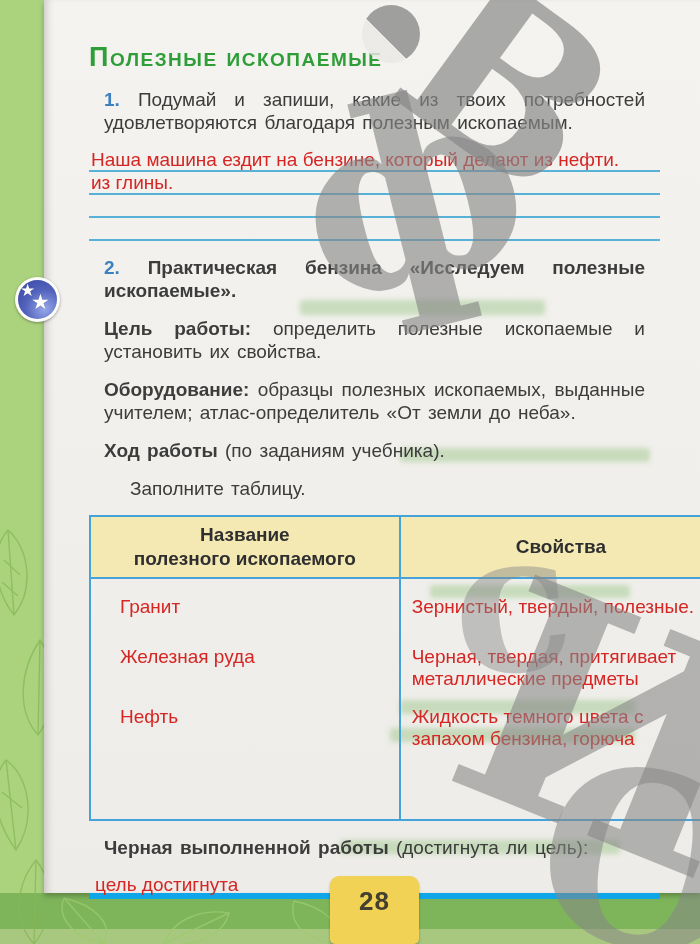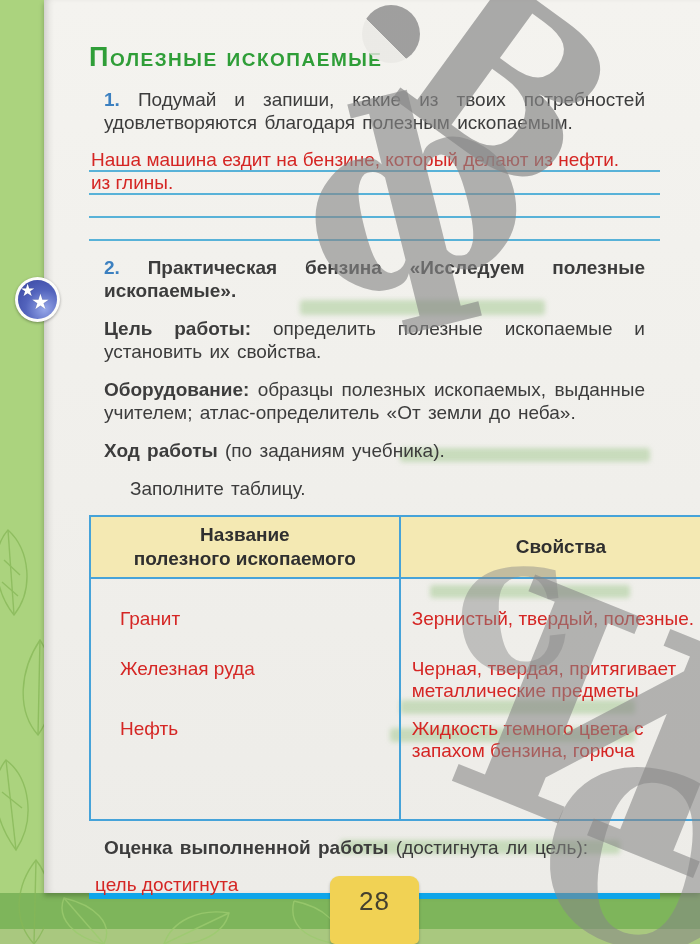--- a/index.html
+++ b/index.html
@@ -43,21 +43,21 @@
   table.minerals{margin-top:10px;width:634px;border-collapse:collapse;box-sizing:border-box;}
   table.minerals th,table.minerals td{border:2px solid #46a3d9;}
   table.minerals th{
     background:#f4e9b3;height:58px;font-size:19px;font-weight:bold;color:#2f2f2f;
     text-align:center;vertical-align:middle;line-height:1.25;
   }
   th .th-inner{white-space:pre-line;}
   td.cell{vertical-align:top;height:238px;font-size:19px;color:#d52624;}
   td.c-left{width:49%;}
   td.c-right{width:51%;}
-  .cell-stack{padding-top:28px;}
+  .cell-stack{padding-top:16px;}
   .c-left .cell-stack{padding-left:28px;}
   .c-right .cell-stack{padding-left:10px;padding-right:6px;}
   .row-a{height:50px;}
   .row-b{height:60px;line-height:22px;}
   .row-c{line-height:22px;}
   
   .eval{margin-top:20px;}
   .answer-line{
     margin-top:3px;height:25px;box-sizing:border-box;border-bottom:6px solid #0ea5e9;
     font-size:19px;color:#d52624;padding-left:6px;line-height:22px;
@@ -67,21 +67,21 @@
     background:#fdfdfa;box-shadow:0 1px 3px rgba(0,0,0,.35);z-index:5;}
   .badge-inner{position:absolute;left:3px;top:3px;width:39px;height:39px;border-radius:50%;
     background:radial-gradient(circle at 68% 74%,#97a8e9 0%,#5364bd 48%,#36439e 100%);}
   .badge .star{position:absolute;color:#fff;text-shadow:0 0 1px rgba(0,0,0,.3);}
   .badge .s1{left:5px;top:3px;font-size:17px;}
   .badge .s2{left:16px;top:13px;font-size:21px;}
   
   .page-tab{position:absolute;left:330px;top:876px;width:89px;height:68px;z-index:5;
     background:#f1d254;border-radius:9px 9px 5px 5px;box-shadow:0 2px 3px rgba(0,0,0,.25);
     text-align:center;}
-  .page-tab span{display:inline-block;margin-top:10px;font-size:26px;font-weight:normal;color:#44402f;letter-spacing:1px;}
+  .page-tab span{display:inline-block;margin-top:10px;font-size:26px;font-weight:bold;color:#44402f;letter-spacing:1px;}
   
   .wm{position:absolute;left:0;top:0;width:700px;height:944px;z-index:4;pointer-events:none;
     font-family:"DejaVu Serif",serif;font-weight:bold;color:#878787;}
   .wm span{position:absolute;line-height:1;}
   .wm-dot{position:absolute;left:362px;top:5px;width:58px;height:58px;border-radius:50%;
     background:linear-gradient(225deg,#8a8a8a 58%,#e9e8e4 42%);opacity:.8;}
   .wm-1{left:412px;top:-28px;font-size:225px;transform:rotate(36deg);opacity:.68;}
   .wm-2{left:300px;top:70px;font-size:245px;transform:rotate(-14deg);opacity:.62;}
   .wm-3{left:452px;top:505px;font-size:195px;transform:rotate(-6deg);opacity:.45;}
   .wm-4{left:468px;top:578px;font-size:305px;transform:rotate(22deg);opacity:.58;}
@@ -171,21 +171,21 @@
           <div class="cell-stack">
             <div class="row-a">Зернистый, твердый, полезные.</div>
             <div class="row-b">Черная, твердая, притягивает металлические предметы</div>
             <div class="row-c">Жидкость темного цвета с запахом бензина, горюча</div>
           </div>
         </td>
       </tr>
     </tbody>
   </table>
 
-  <p class="txt eval"><b class="lbl">Оценка выполненной работы</b> <span>(достигнута ли цель):</span></p>
+  <p class="txt eval"><b class="lbl">Черная выполненной работы</b> <span>(достигнута ли цель):</span></p>
 
   <div class="answer-line"><span>цель достигнута</span></div>
 
 </div>
 
 <div class="badge">
   <div class="badge-inner"></div>
   <span class="star s1">★</span>
   <span class="star s2">★</span>
 </div>

